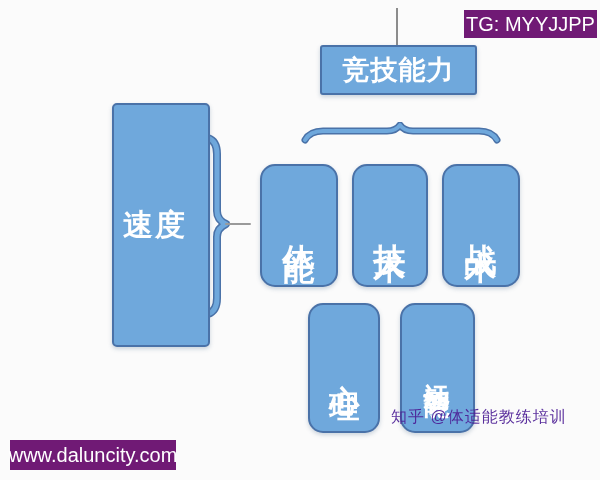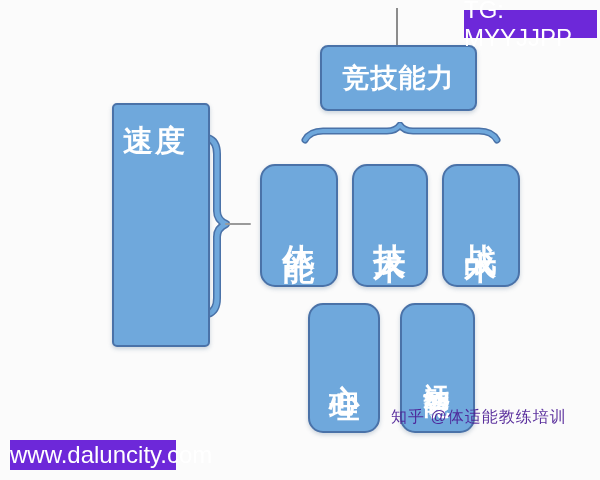--- a/index.html
+++ b/index.html
@@ -11,49 +11,49 @@
   .node{
     position:absolute;
     background:#6FA8DC;
     border:2px solid #4A72A8;
     box-sizing:border-box;
     display:flex;align-items:center;justify-content:center;
     color:#FFFFFF;font-weight:bold;
     box-shadow:0 2px 4px rgba(90,120,150,0.30);
   }
   .node-root{
-    left:320px;top:45px;width:157px;height:66px;border-radius:8px;
+    left:320px;top:45px;width:157px;height:50px;border-radius:3px;
     font-size:27px;letter-spacing:1px;
   }
   .panel-left{
     left:112px;top:103px;width:98px;height:244px;border-radius:5px;
-    flex-direction:column;justify-content:flex-start;
-    padding-top:12px;
+    flex-direction:column;justify-content:center;
+    padding-top:0;
   }
   .quality-item{
     font-size:30px;line-height:48px;letter-spacing:2px;
     transform:translateX(-6px);
   }
   .vtext{
     writing-mode:vertical-rl;text-orientation:upright;
   }
   .node-mid{top:164px;width:78px;height:123px;border-radius:15px;font-size:32px;}
   .node-mid .vtext{letter-spacing:8px;}
   .node-tineng{left:260px;}
   .node-jishu{left:352px;width:76px;}
   .node-zhanshu{left:442px;}
   .node-bot{top:303px;height:130px;border-radius:15px;}
   .node-xinli{left:308px;width:72px;font-size:30px;}
   .node-xinli .vtext{letter-spacing:8px;}
   .node-yundong{left:400px;width:75px;font-size:26px;}
   .node-yundong .vtext{letter-spacing:3px;}
   .badge{
-    position:absolute;background:#6d28d9;color:#FFFFFF;
-    display:flex;align-items:center;
-    font-size:24px;z-index:6;
+    position:absolute;background:#701a75;color:#FFFFFF;
+    display:flex;align-items:center;justify-content:center;
+    font-size:20px;z-index:6;
   }
   .badge-tg{left:464px;top:10px;width:133px;height:28px;}
   .badge-site{left:10px;top:440px;width:166px;height:30px;}
   .root-top-line{
     position:absolute;left:396px;top:8px;width:2px;height:37px;
     background:#8C8C8C;
   }
   .brace-svg{position:absolute;}
   .brace-h{left:301px;top:122px;}
   .brace-v{left:198px;top:134px;}

